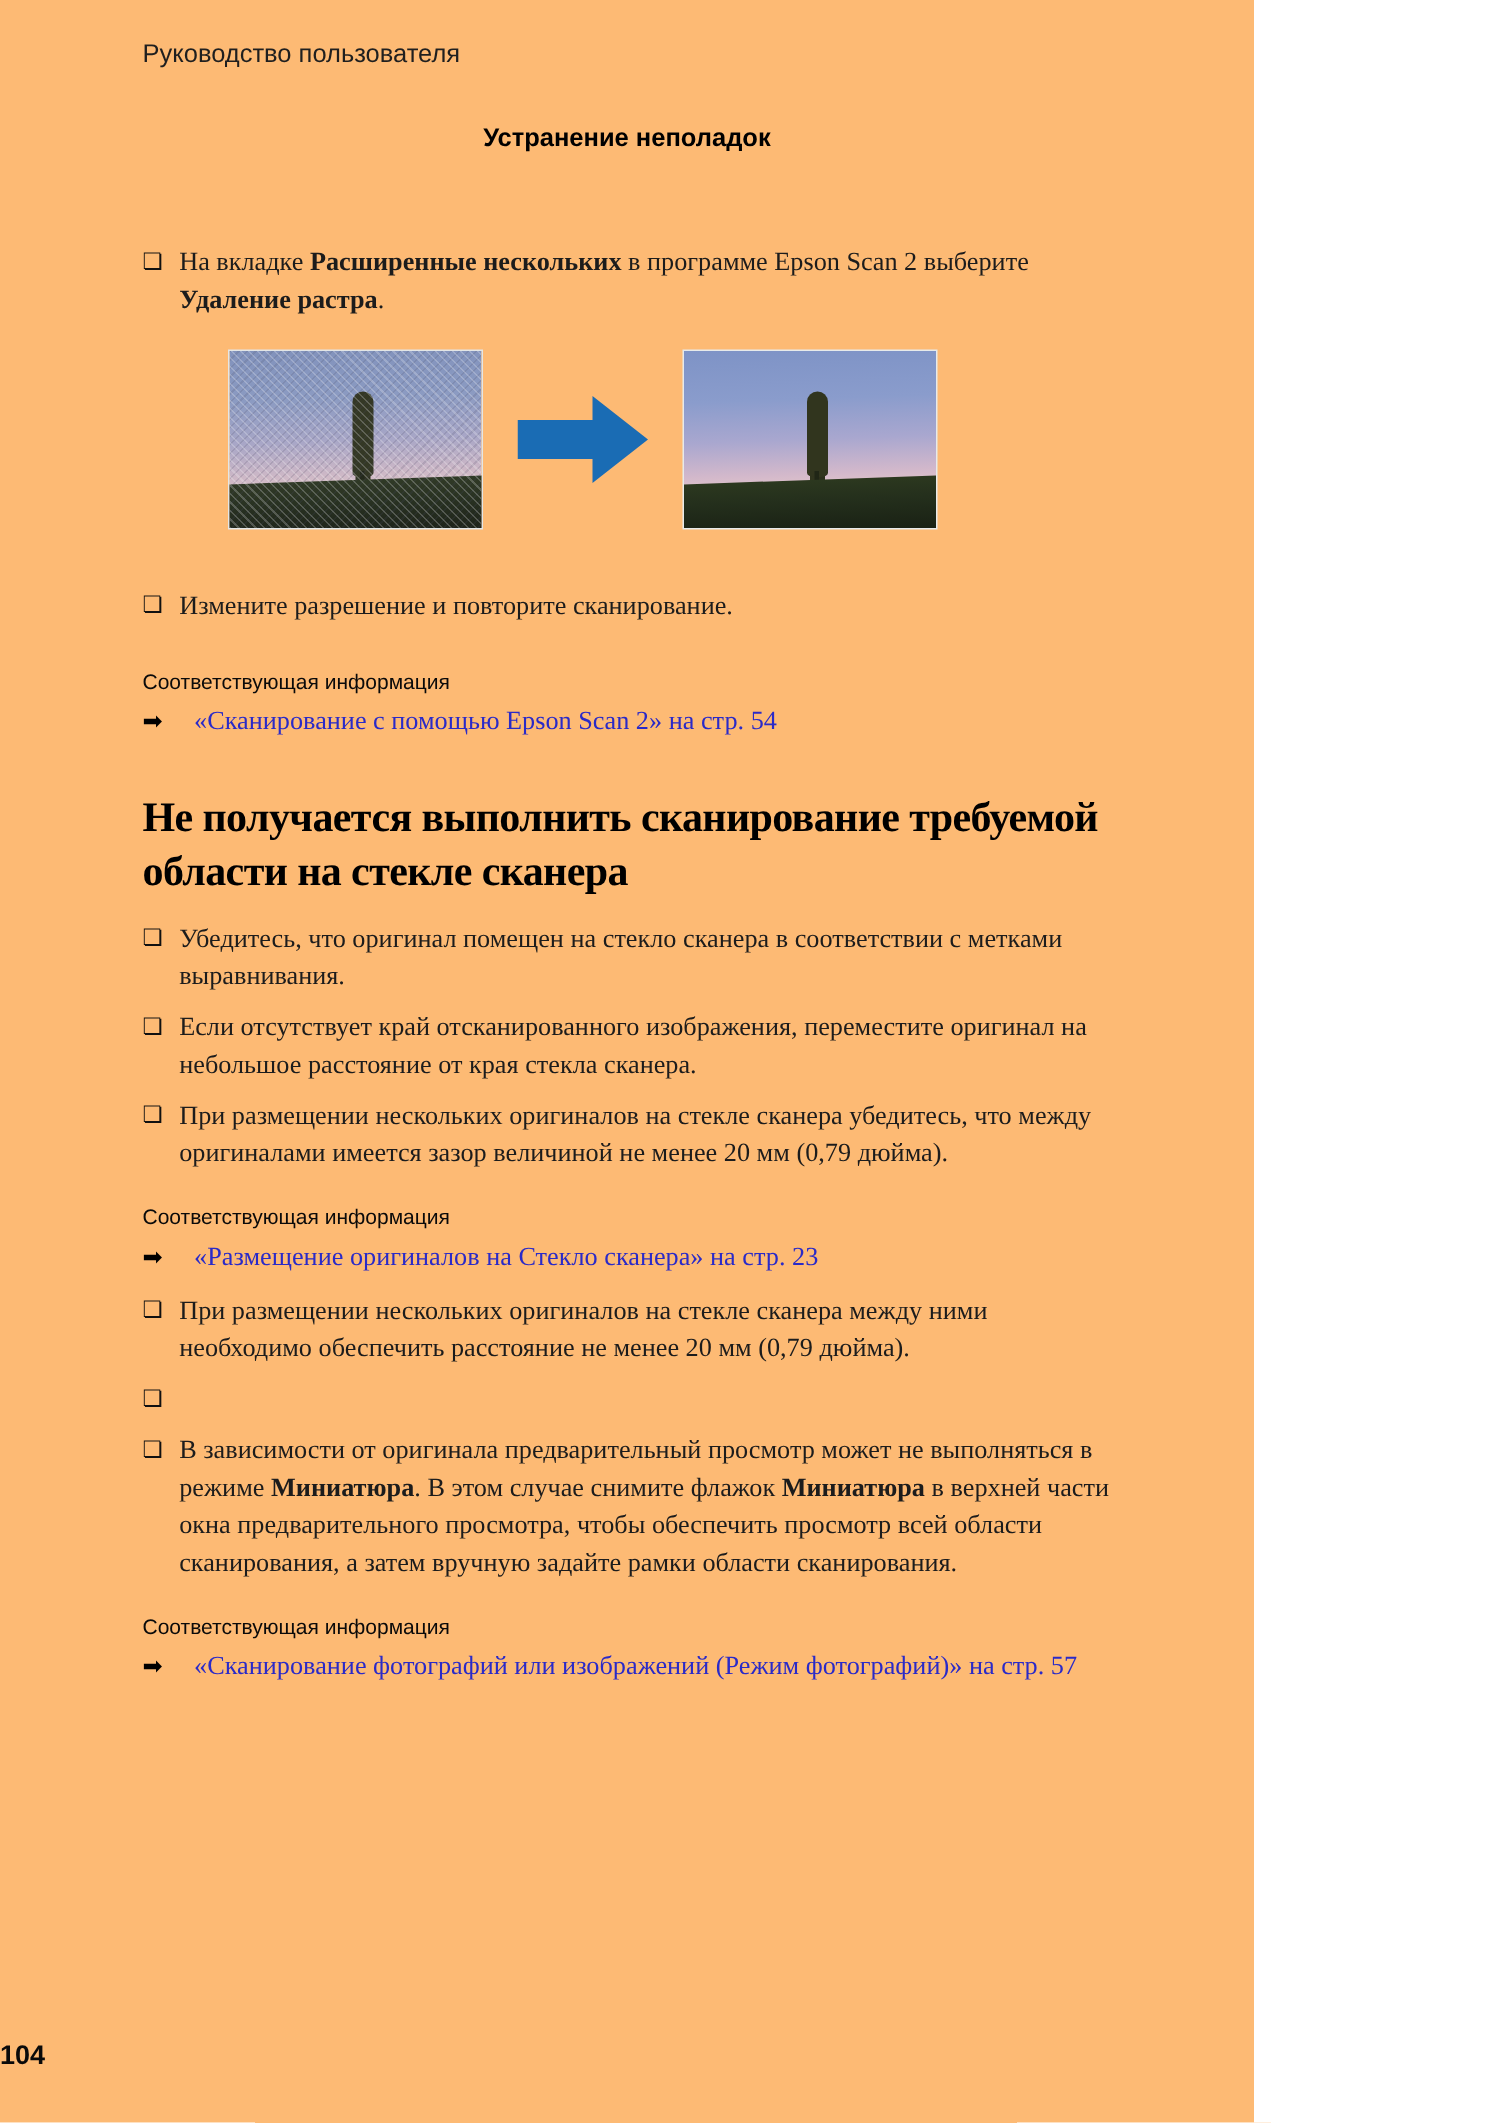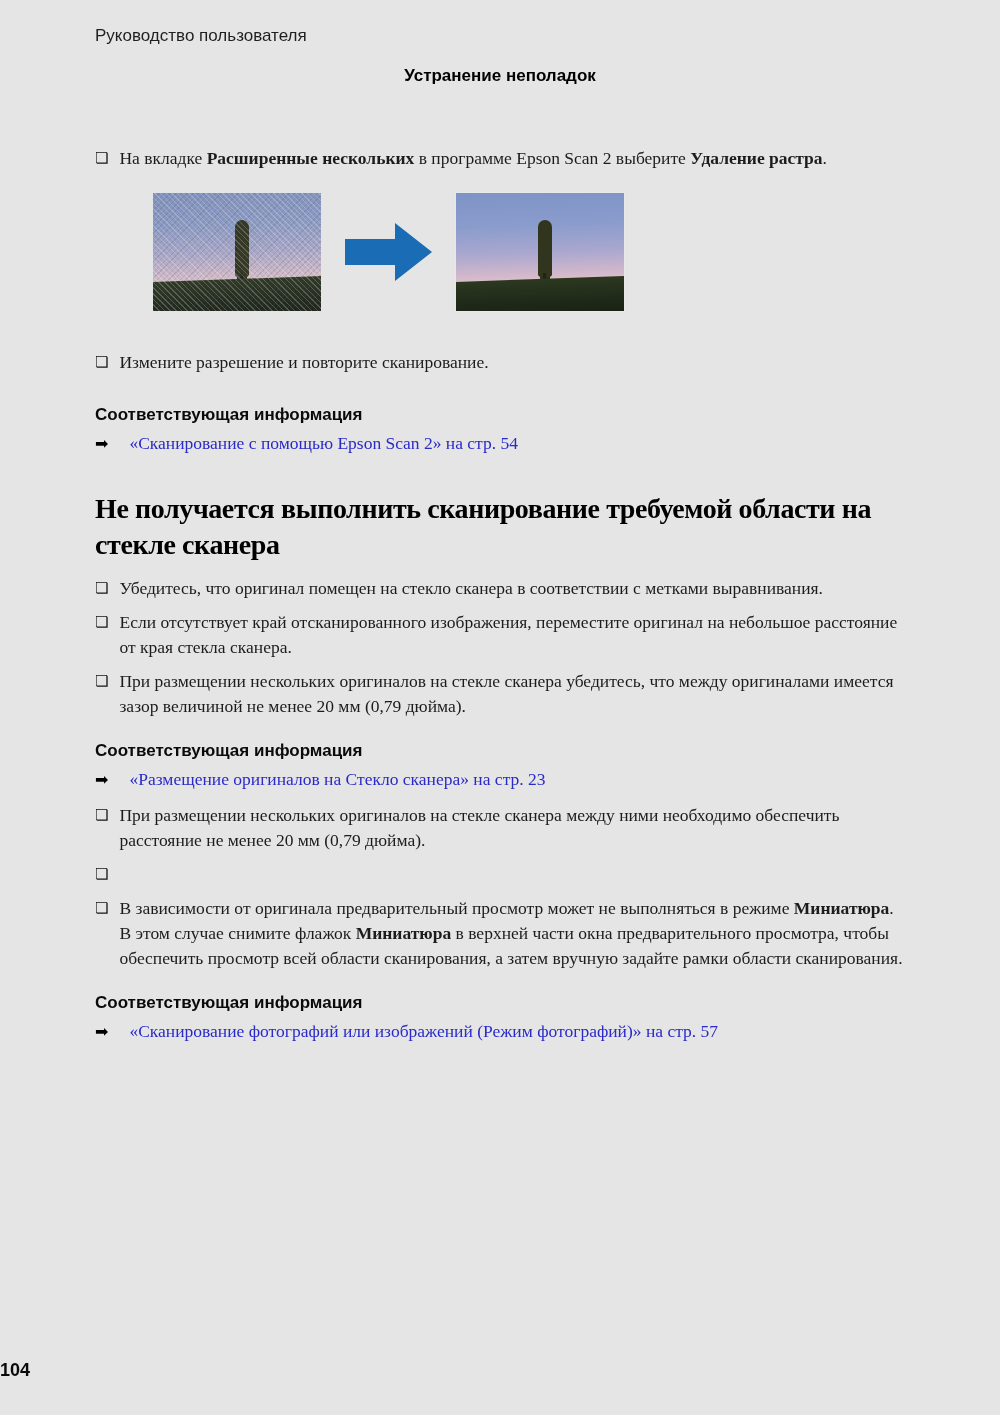--- a/index.html
+++ b/index.html
@@ -1,32 +1,32 @@
 <!DOCTYPE html>
 <html lang="ru"><head>
 <meta charset="utf-8">
 <style>
   html,body{margin:0;padding:0;background:#ffffff;}
   .page{
     position:relative;
-    width:1000px;height:1415px;
-    background:#e5e5e5;
+    width:836px;height:1415px;
+    background:#fdba74;
     font-family:"Liberation Serif", serif;
     color:#1c1c1c;
     overflow:hidden;
   }
   .content{margin:0 95px;}
 
   .header-left{
     margin:26px 0 0 0;
     font-family:"Liberation Sans", sans-serif;
     font-size:17px;color:#1f1f1f;
   }
   .header-center{
-    margin-top:20px;
+    margin-top:36px;
     text-align:center;
     font-family:"Liberation Sans", sans-serif;
     font-weight:700;font-size:17px;color:#000;
   }
 
   .bullet{
     display:flex;gap:11px;
     font-size:17.5px;line-height:25px;
     color:#1c1c1c;
   }
@@ -74,21 +74,21 @@
       repeating-linear-gradient(45deg, rgba(255,255,255,.22) 0 1px, rgba(255,255,255,0) 1px 4px),
       repeating-linear-gradient(135deg, rgba(70,70,100,.16) 0 1px, rgba(0,0,0,0) 1px 4px);
   }
   .figure-arrow{
     flex:0 0 133px;display:flex;align-items:center;justify-content:center;
   }
 
   .related{margin-top:30px;}
   .related-heading{
     font-family:"Liberation Sans", sans-serif;
-    font-weight:700;font-size:17px;color:#0a0a0a;
+    font-weight:400;font-size:14px;color:#0a0a0a;
   }
   .related-link-row{
     display:flex;gap:9px;align-items:baseline;margin-top:8px;
   }
   .related-link-row .arrow-glyph{
     font-family:"DejaVu Sans", sans-serif;
     font-size:16px;color:#000;flex:0 0 auto;
   }
   .related-link{
     font-size:17.5px;color:#2a2ac8;text-decoration:none;cursor:pointer;margin-left:12px;

